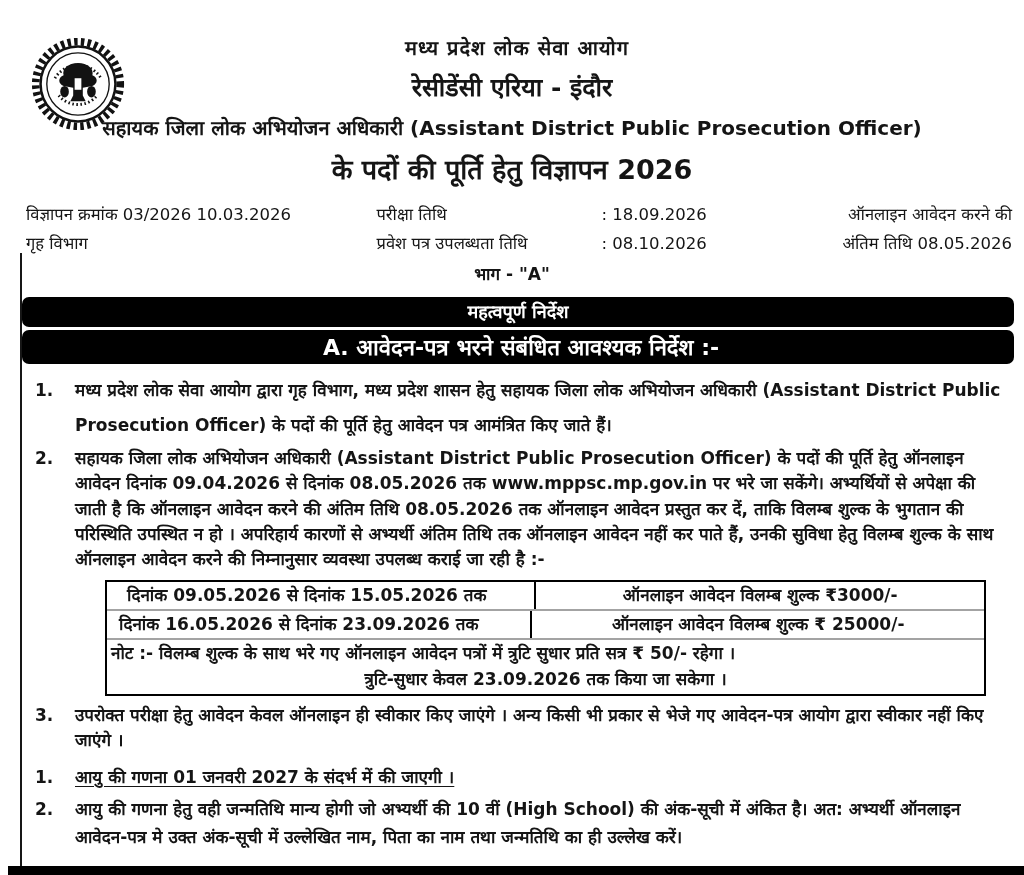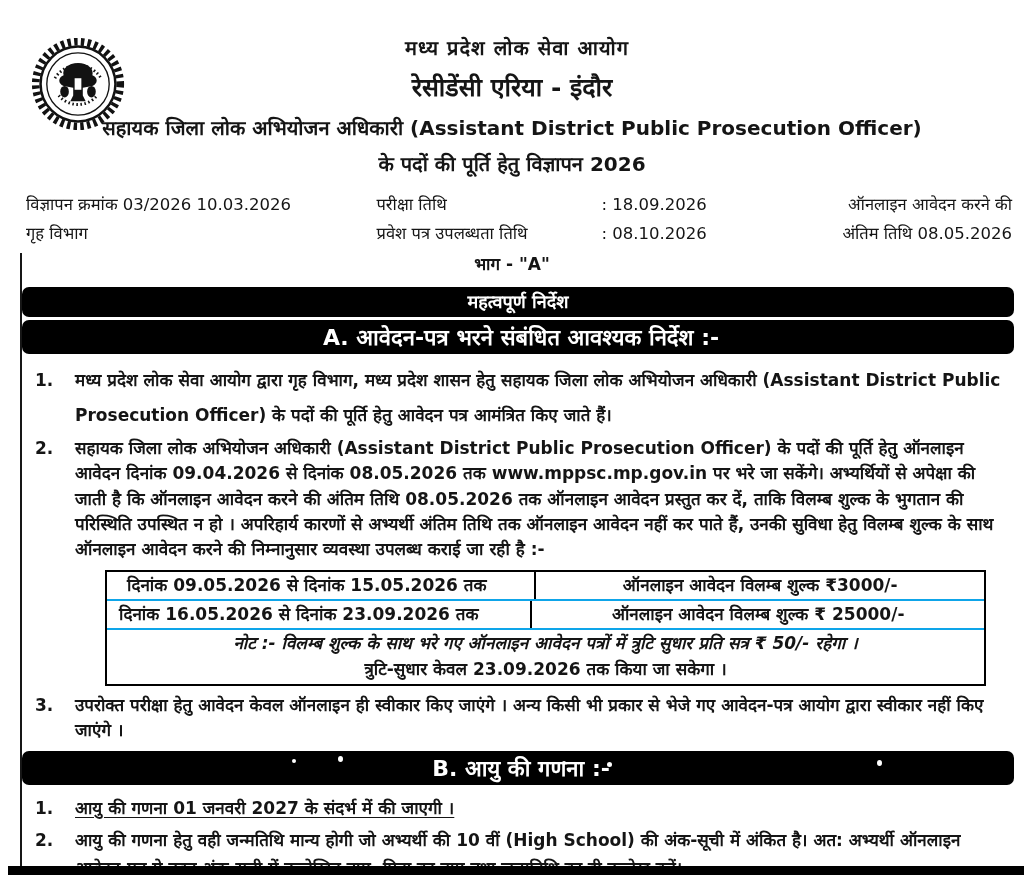--- a/index.html
+++ b/index.html
@@ -11,21 +11,21 @@
     color:#151515;
     font-family:"DejaVu Sans","Liberation Sans",sans-serif;
     overflow:hidden;
   }
   
   .header { position:relative; text-align:center; padding-top:34px; }
   .logo { position:absolute; left:30px; top:36px; width:96px; height:96px; }
   .h-org  { font-size:20px; font-weight:bold; letter-spacing:1px;padding-left:10px; }
   .h-addr { font-size:25px; font-weight:bold; margin-top:8px; }
   .h-post { font-size:20px; font-weight:bold; margin-top:11px; }
-  .h-advt { font-size:20px; font-weight:bold; margin-top:9px; }
+  .h-advt { font-size:27px; font-weight:bold; margin-top:9px; }
   
   .info-row { display:flex; justify-content:space-between; margin:14px 12px 0 26px; font-size:16.5px; font-weight:normal; }
   .info-left  { width:320px; line-height:1.75; }
   .info-center{ width:370px; line-height:1.75; }
   .ic-row { display:flex; }
   .ic-label { width:225px; }
   .info-right { width:235px; text-align:right; line-height:1.75; }
   .part-line { text-align:center; font-size:17px; font-weight:bold; margin-top:3px; }
   
   .left-rule { position:absolute; left:20px; top:253px; bottom:0; width:2px; background:#161616; }
@@ -40,25 +40,25 @@
   .li .num { width:53px; padding-left:13px; flex:none; }
   .li .txt { flex:1; padding-right:6px; }
   .li-a1 { margin-top:9px; line-height:2.1; }
   .li-a2 { margin-top:2px; line-height:1.49; }
   .li-a3 { margin-top:5px; line-height:1.5; }
   .li-b1 { margin-top:11px; line-height:1.5; }
   .li-b2 { margin-top:6px;  line-height:1.62; }
   .u { text-decoration:underline; text-underline-offset:3px; }
   
   .ftable { margin:7px 28px 7px 83px; border:2px solid #000; font-size:17px; font-weight:bold; }
-  .frow { display:flex; border-top:2px solid #0ea5e9; }
+  .frow { display:flex; border-top:2px solid #a3a3a3; }
   .frow:first-child { border-top:none;padding-left:8px; }
   .fcell-l { width:48.5%; border-right:2px solid #000; padding:1px 4px 3px 12px; }
   .fcell-r { flex:1; text-align:center; padding:1px 4px 3px; }
-  .fnote { text-align:center; padding:1px 4px 3px;font-style:italic; }
+  .fnote { padding:1px 4px 3px; }
   .fnote2 { text-align:center; padding:0 4px 4px; }
   
   .bottom-bar { position:absolute; left:8px; right:0; bottom:0; height:9px; background:#000; }
 </style>
 </head>
 <body>
 
 <div class="page">
 
   <div class="header">
@@ -137,31 +137,20 @@
           <div class="fnote2">त्रुटि-सुधार केवल 23.09.2026 तक किया जा सकेगा ।</div>
         </div>
       </div>
     </div>
 
     <div class="li li-a3">
       <div class="num">3.</div>
       <div class="txt">उपरोक्त परीक्षा हेतु आवेदन केवल ऑनलाइन ही स्वीकार किए जाएंगे । अन्य किसी भी प्रकार से भेजे गए आवेदन-पत्र आयोग द्वारा स्वीकार नहीं किए जाएंगे ।</div>
     </div>
 
-    <div class="bar bar-section" style="margin-top:7px;">
-      <span>B. आयु की गणना :-</span>
-      <span class="speck" style="left:270px; top:8px;  width:4px; height:4px;"></span>
-      <span class="speck" style="left:316px; top:5px;  width:5px; height:6px;"></span>
-      <span class="speck" style="left:540px; top:10px; width:4px; height:4px;"></span>
-      <span class="speck" style="left:585px; top:11px; width:5px; height:5px;"></span>
-      <span class="speck" style="left:855px; top:9px;  width:5px; height:6px;"></span>
-      
-      
-      
-    </div>
 
     <div class="li li-b1">
       <div class="num">1.</div>
       <div class="txt"><span class="u">आयु की गणना 01 जनवरी 2027 के संदर्भ में की जाएगी ।</span></div>
     </div>
 
     <div class="li li-b2">
       <div class="num">2.</div>
       <div class="txt">आयु की गणना हेतु वही जन्मतिथि मान्य होगी जो अभ्यर्थी की 10 वीं (High School) की अंक-सूची में अंकित है। अत: अभ्यर्थी ऑनलाइन आवेदन-पत्र मे उक्त अंक-सूची में उल्लेखित नाम, पिता का नाम  तथा जन्मतिथि का ही उल्लेख करें।</div>
     </div>

